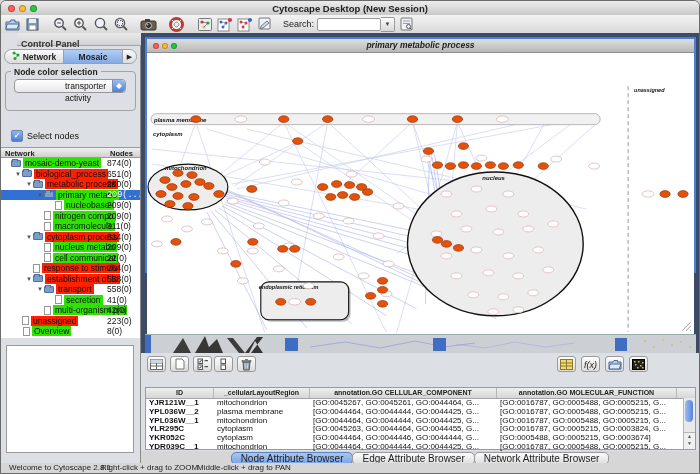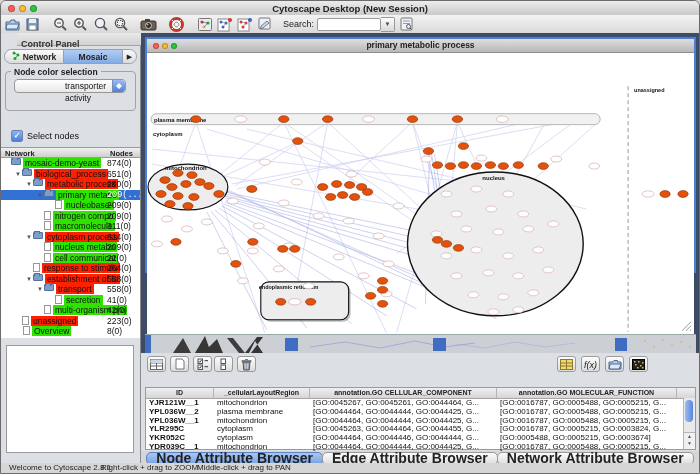--- a/index.html
+++ b/index.html
@@ -39,36 +39,36 @@
   .stepper{position:absolute;right:0;top:0;bottom:0;width:12px;background:linear-gradient(#9cbcf2,#4d7fd8);border-left:1px solid #7a8fb5;border-radius:0 4px 4px 0;}
   .stepper:before{content:"";position:absolute;left:3px;top:3px;border-left:3px solid transparent;border-right:3px solid transparent;border-bottom:3px solid #fff;}
   .stepper:after{content:"";position:absolute;left:3px;bottom:3px;border-left:3px solid transparent;border-right:3px solid transparent;border-top:3px solid #fff;}
   .cb-row{position:absolute;left:10px;top:25px;display:flex;align-items:center;}
   .checkbox{width:10px;height:10px;border:1px solid #6f84a8;border-radius:2px;background:linear-gradient(#8fb4f0,#4a7cd9);color:#fff;font-size:8px;font-weight:bold;line-height:10px;text-align:center;}
   .cb-label{font-size:9px;color:#111;margin-left:4px;}
   .tree-header{position:absolute;left:0;top:82px;width:100%;height:11px;background:linear-gradient(#f0f0f0,#cfcfcf);border-top:1px solid #9a9a9a;border-bottom:1px solid #9a9a9a;box-sizing:border-box;}
   .tree-header span{font-size:7.5px;font-weight:bold;color:#222;position:absolute;top:1px;}
   .th-net{left:4px;} .th-nodes{left:109px;}
   .tree{position:absolute;left:0;top:93px;width:100%;height:180px;background:#fff;overflow:hidden;}
-  .trow{position:relative;height:10.5px;display:flex;align-items:flex-start;font-size:8.5px;color:#111;}
+  .trow{position:relative;height:10.5px;display:flex;align-items:center;font-size:8.5px;color:#111;}
   .trow.sel{background:#3370d4;}
   .trow.sel .tcount{color:#fff;font-family:Liberation Mono, monospace;}
   .tarrow{width:8px;flex:none;font-size:6px;color:#555;text-align:center;line-height:10px;}
   .ticon{flex:none;margin-right:2px;box-sizing:border-box;}
   .ticon.folder{width:10px;height:7px;background:#7d9ec8;border:1px solid #51719b;border-radius:1px;position:relative;}
   .ticon.folder:before{content:"";position:absolute;left:0;top:-2px;width:4px;height:2px;background:#7d9ec8;border:1px solid #51719b;border-bottom:none;}
   .ticon.file{width:7px;height:9px;background:#fff;border:1px solid #979797;}
   .tlabel{padding:0 2px;white-space:nowrap;overflow:hidden;max-width:86px;line-height:10px;}
   .tlabel.green{background:#2ee300;} .tlabel.red{background:#ff2000;}
   .tcount{position:absolute;left:106px;width:32px;font-size:8.5px;color:#111;white-space:nowrap;}
   .birdseye{position:absolute;left:5px;top:278px;width:128px;height:142px;background:#fff;border:1px solid #9a9a9a;box-sizing:border-box;}
   
   .desktop{position:absolute;left:0;top:0;width:559px;height:320px;background:#3d4c66;overflow:hidden;}
   .bstrip{position:absolute;left:4px;bottom:0;width:551px;height:18px;background:#ccd0d5;border-top:1px solid #9aa;}
-  .netwin{position:absolute;left:4px;top:4px;width:551px;height:236px;border:2px solid #4d7ed3;background:#fff;box-sizing:border-box;}
+  .netwin{position:absolute;left:4px;top:4px;width:551px;height:236px;border:2px solid #4d7ed3;background:#fff;box-sizing:border-box;font-style:italic;}
   .nw-titlebar{position:relative;height:13px;background:linear-gradient(#dedede,#b8b8b8);border-bottom:1px solid #8d8d8d;}
   .nw-titlebar .title{position:absolute;left:0;right:0;top:1px;text-align:center;font-size:8.5px;font-weight:bold;color:#222;}
   .tl2{position:absolute;top:3.5px;width:6px;height:6px;border-radius:50%;border:1px solid rgba(0,0,0,.25);box-sizing:border-box;}
   .tl2.r{left:6px;background:#ff5f57;} .tl2.y{left:15px;background:#febc2e;} .tl2.g{left:24px;background:#28c840;}
   .canvas{position:relative;width:547px;height:281px;background:#fff;overflow:hidden;}
   
   .datapanel{position:absolute;left:0;top:320px;width:559px;height:98px;background:#dcdfe3;}
   .dp-head{position:relative;height:12px;background:linear-gradient(#e9e9e9,#d2d2d2);border-bottom:1px solid #a5a5a5;}
   .dp-head .ph-title{font-size:9px;font-weight:bold;color:#333;margin-left:4px;line-height:12px;display:inline-block;}
   .dp-toolbar{position:relative;height:22px;}
@@ -77,21 +77,21 @@
   .dt-headrow{display:flex;height:10px;background:linear-gradient(#efefef,#d6d6d6);border-bottom:1px solid #a5a5a5;}
   .dt-h{font-size:7px;font-weight:bold;color:#222;text-align:center;border-right:1px solid #b5b5b5;overflow:hidden;white-space:nowrap;line-height:10px;box-sizing:border-box;flex:none;}
   .dt-row{display:flex;height:8.8px;}
   .dt-c{font-size:8px;color:#111;white-space:nowrap;overflow:hidden;padding-left:3px;box-sizing:border-box;flex:none;line-height:8.8px;}
   .dt-c.id{font-weight:bold;}
   .vscroll{position:absolute;right:0;top:10px;bottom:0;width:11px;background:#e9e9e9;border-left:1px solid #b5b5b5;}
   .vthumb{position:absolute;left:1px;top:2px;width:8px;height:22px;border-radius:4px;background:linear-gradient(90deg,#9dbdf2,#5585dd);}
   .varrows{position:absolute;left:0;bottom:0;width:100%;height:16px;background:#f0f0f0;border-top:1px solid #b5b5b5;font-size:5px;color:#555;text-align:center;line-height:7px;}
   
   .ftabs{position:absolute;left:0;top:419px;width:559px;height:13px;display:flex;justify-content:center;}
-  .ftab{height:11px;padding:0 9px;font-size:14px;font-weight:bold;color:#222;background:linear-gradient(#fcfcfc,#dedede);border:1px solid #9a9a9a;border-radius:5px;line-height:11px;margin-left:-1px;white-space:nowrap;}
+  .ftab{height:11px;padding:0 9px;font-size:10px;font-weight:normal;color:#222;background:linear-gradient(#fcfcfc,#dedede);border:1px solid #9a9a9a;border-radius:5px;line-height:11px;margin-left:-1px;white-space:nowrap;}
   .ftab.active{background:linear-gradient(#a9c6f2,#78a3e4);border-color:#5c83c2;}
   .statusbar{position:absolute;left:0;bottom:0;width:100%;height:10px;background:#d6d6d6;}
   .statusbar span{font-size:8px;color:#222;position:absolute;top:0;white-space:nowrap;}
   .st1{left:8px;} .st2{left:100px;} .st3{left:196px;}
   svg text{font-family:"Liberation Sans",sans-serif;}
 </style>
 </head>
 <body>
 
 <div class="frame">

